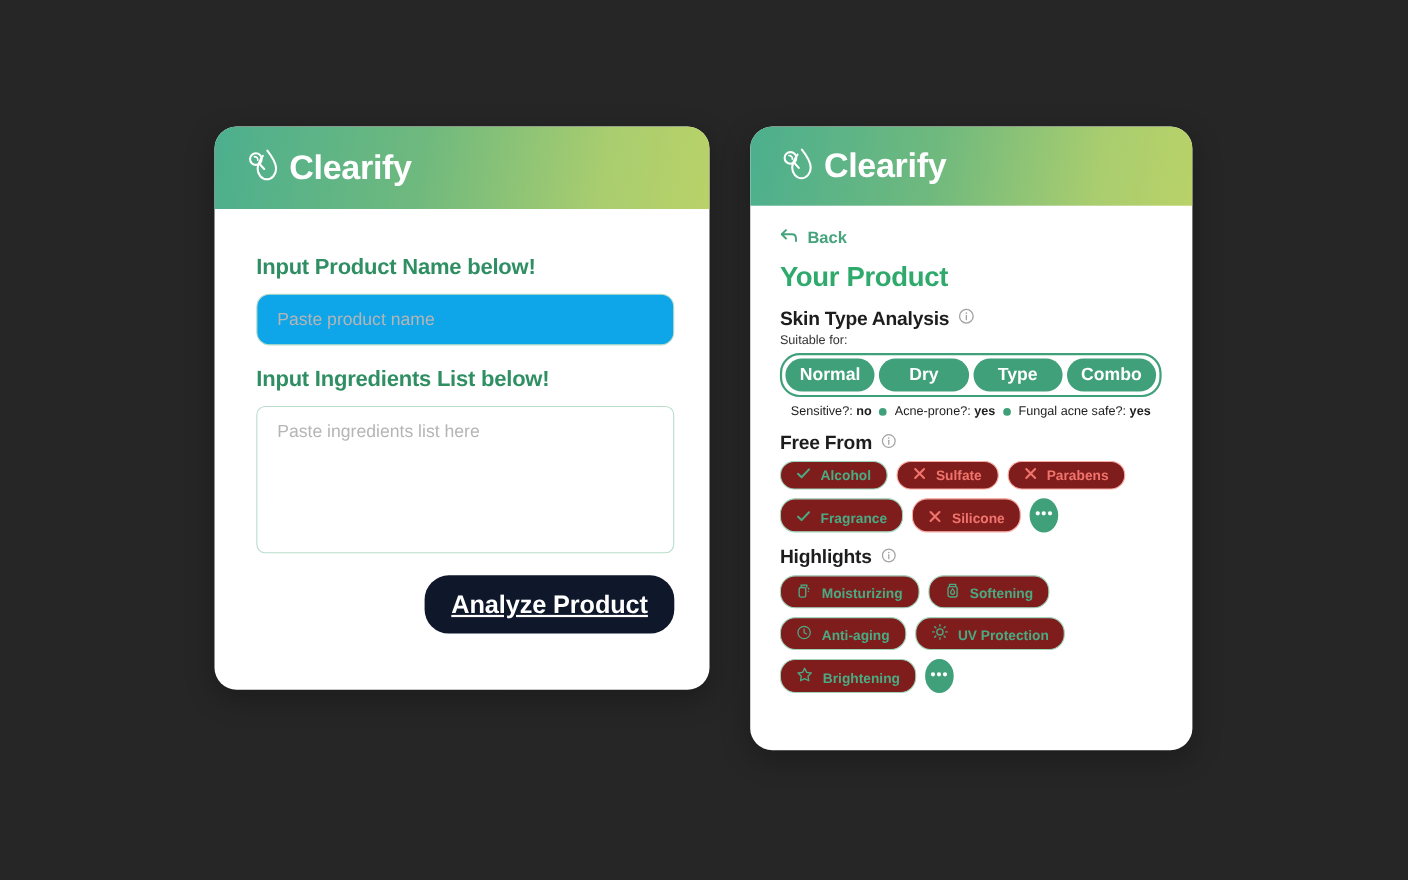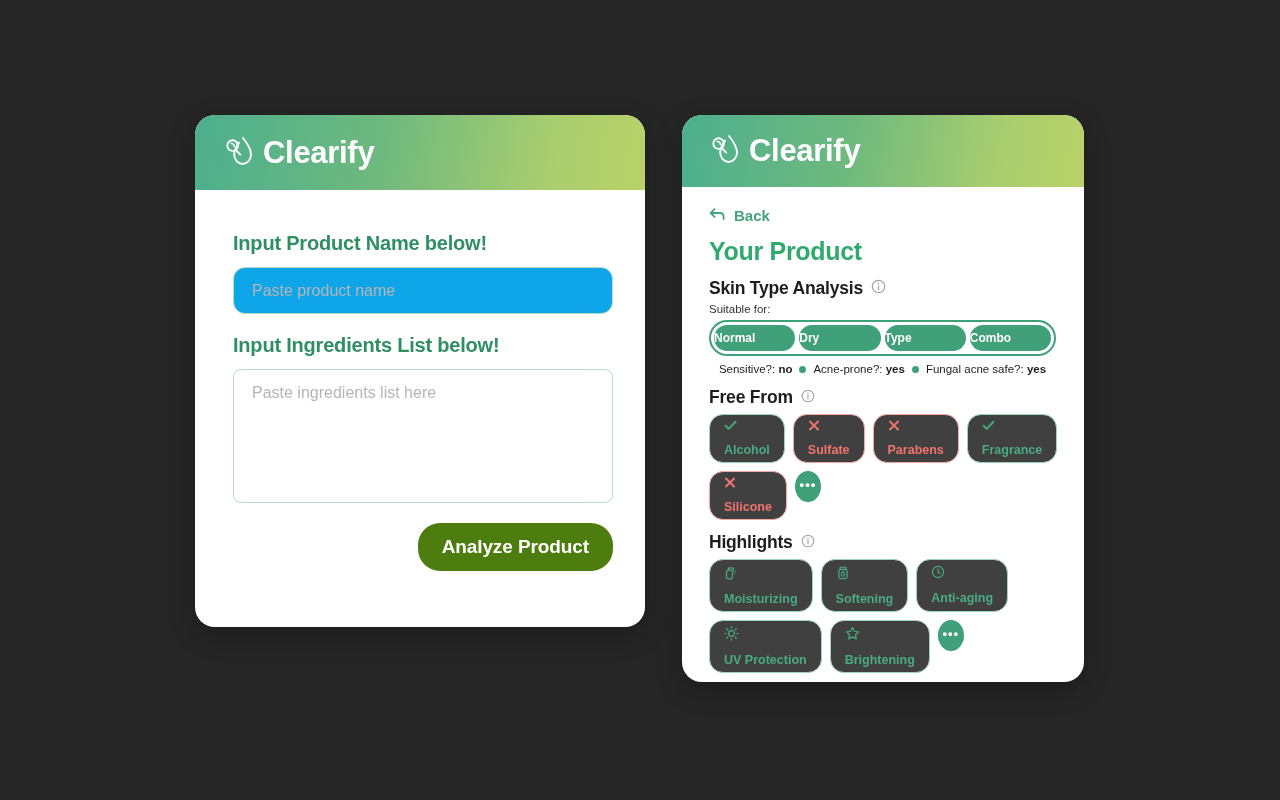--- a/index.html
+++ b/index.html
@@ -86,30 +86,31 @@
     resize: none;
     font-family: "Liberation Sans", sans-serif;
     font-size: 16px;
     color: #444;
     background: #fff;
   }
   .text-input::placeholder, .text-area::placeholder { color: #b5b5b5; }
 
   .btn-row { display: flex; justify-content: flex-end; width: 380px; margin-top: 20px; }
   .primary-btn {
-    background: #4d7c0f;
+    background: #0f172a;
     border: none;
     border-radius: 22px;
     color: #fff;
     font-family: "Liberation Sans", sans-serif;
-    font-size: 19px;
+    font-size: 23px;
     font-weight: 700;
     padding: 13px 24px;
     cursor: pointer;
     letter-spacing: -0.1px;
+    text-decoration: underline;
   }
 
   
   .result-body { padding: 14px 27px 0 27px; }
   .back-link {
     display: inline-flex;
     align-items: center;
     gap: 8px;
     color: #46a47c;
     font-size: 15px;
@@ -148,21 +149,22 @@
     padding: 3px;
     display: flex;
     gap: 4px;
     width: 347px;
   }
   .skin-pill {
     flex: 1;
     background: #3fa07a;
     color: #ffffff;
     border-radius: 15px;
-    font-size: 12px;
+    text-align: center;
+    font-size: 16px;
     font-weight: 700;
     padding: 6px 0;
     cursor: pointer;
   }
 
   .flags-row {
     display: flex;
     align-items: center;
     justify-content: center;
     gap: 7px;
@@ -175,30 +177,29 @@
   .dot {
     width: 7px; height: 7px; border-radius: 50%;
     background: #3fa07a; display: inline-block;
   }
 
   
   .chip-row { display: flex; flex-wrap: wrap; gap: 8px; margin-top: 6px; width: 350px; }
   .chip {
     box-sizing: border-box;
     display: inline-flex;
-    align-items: flex-start;
+    align-items: flex-end;
     gap: 9px;
     border-radius: 14px;
     padding: 5px 14px;
     font-size: 12.5px;
     font-weight: 700;
-    background: #404040;
+    background: #7f1d1d;
     cursor: pointer;
     white-space: nowrap;
-    flex-direction: column;
   }
   .chip.good    { border: 1.4px solid #9fd3ba; color: #4aab83; }
   .chip.bad     { border: 1.4px solid #f8a9a2; color: #f0746c; }
   .chip.feature { border: 1.4px solid #9fd3ba; color: #4aab83; }
   .chip-more {
     width: 26px; height: 26px;
     border-radius: 50%;
     background: #3fa07a;
     color: #fff;
     display: inline-flex;

